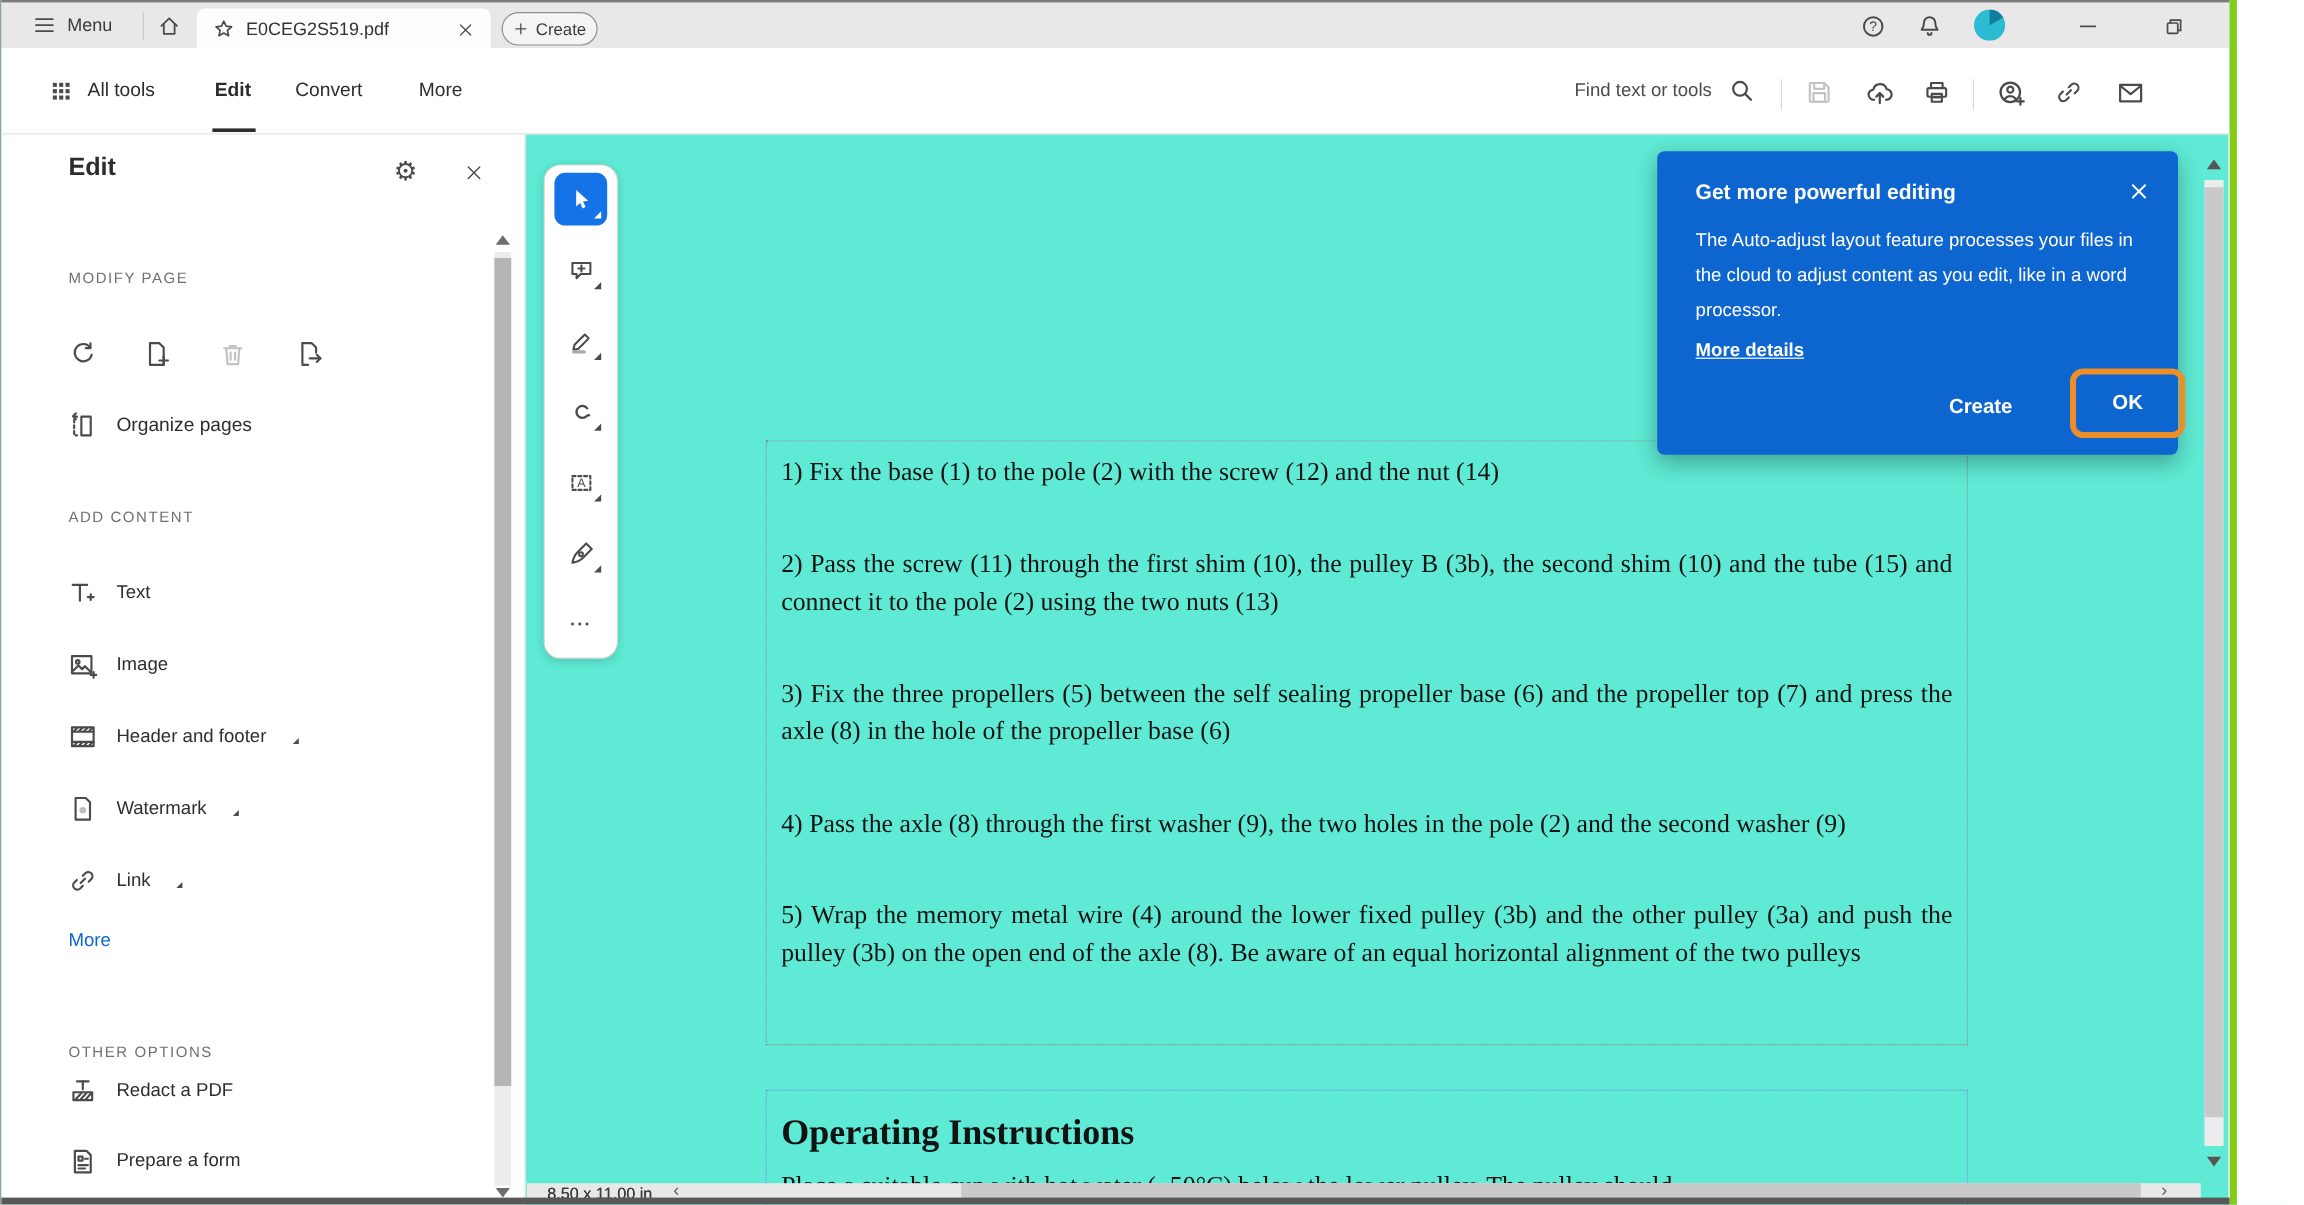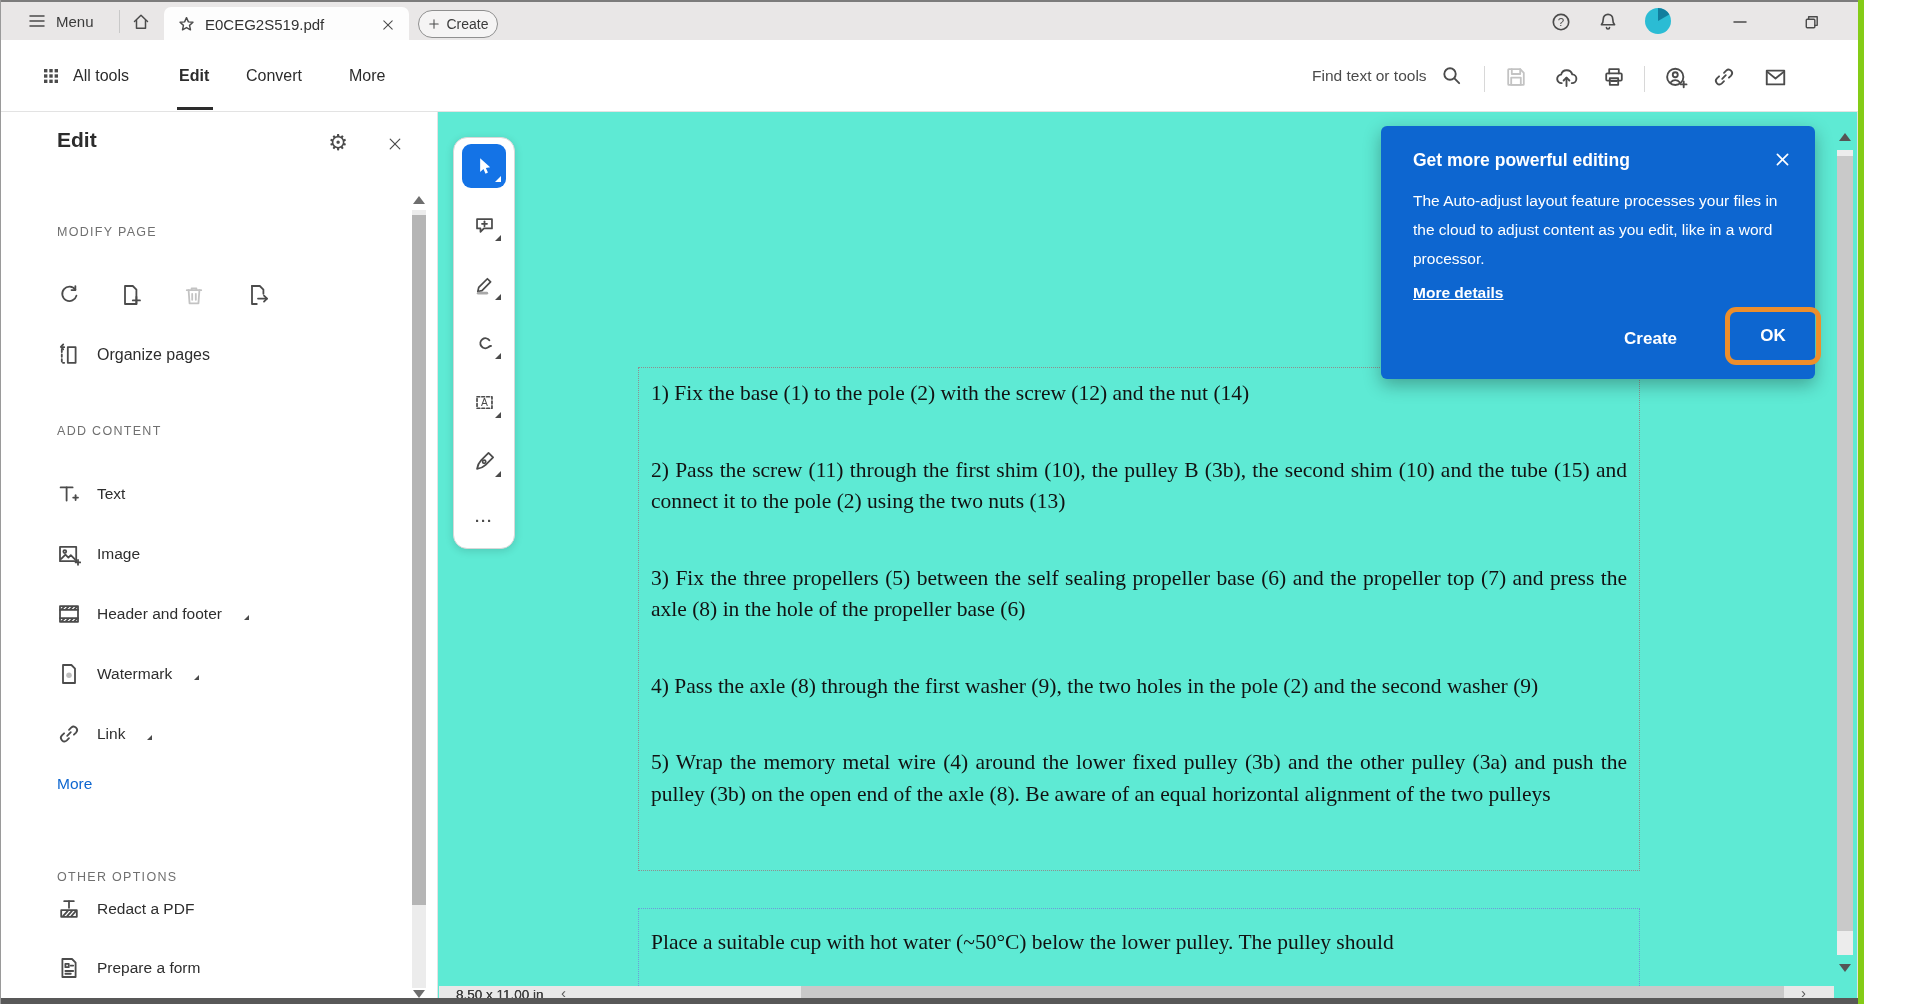--- a/index.html
+++ b/index.html
@@ -426,20 +426,21 @@
 
   <div class="docbox" style="left:637px;top:367px;width:1002px;height:504px;padding:10px 12px 0;">
     <p class="doc-p">1) Fix the base (1) to the pole (2) with the screw (12) and the nut (14)</p>
     <p class="doc-p">2) Pass the screw (11) through the first shim (10), the pulley B (3b), the second shim (10) and the tube (15) and connect it to the pole (2) using the two nuts (13)</p>
     <p class="doc-p">3) Fix the three propellers (5) between the self sealing propeller base (6) and the propeller top (7) and press the axle (8) in the hole of the propeller base (6)</p>
     <p class="doc-p">4) Pass the axle (8) through the first washer (9), the two holes in the pole (2) and the second washer (9)</p>
     <p class="doc-p">5) Wrap the memory metal wire (4) around the lower fixed pulley (3b) and the other pulley (3a) and push the pulley (3b) on the open end of the axle (8). Be aware of an equal horizontal alignment of the two pulleys</p>
   </div>
 
   <div class="docbox" id="docbox-ops" style="left:637px;top:908px;width:1002px;height:104px;padding:12px 12px 0;">
+    <div class="doc-h" style="line-height:46px;">Operating Instructions</div>
     <div style="font-size:21.5px;line-height:31.5px;margin-top:6px;text-align:justify;">Place a suitable cup with hot water (~50°C) below the lower pulley. The pulley should</div>
   </div>
 
   <div id="popup" class="abs">
     <div class="ttl">Get more powerful editing</div>
     <div class="abs tb-ic" style="right:22px;top:22px;width:22px;height:22px;">
       <svg class="ic" width="17" height="17" viewBox="0 0 20 20" style="stroke:#fff;stroke-width:1.9;">
         <line x1="4" y1="4" x2="16" y2="16"></line>
           <line x1="16" y1="4" x2="4" y2="16"></line>
       </svg>

